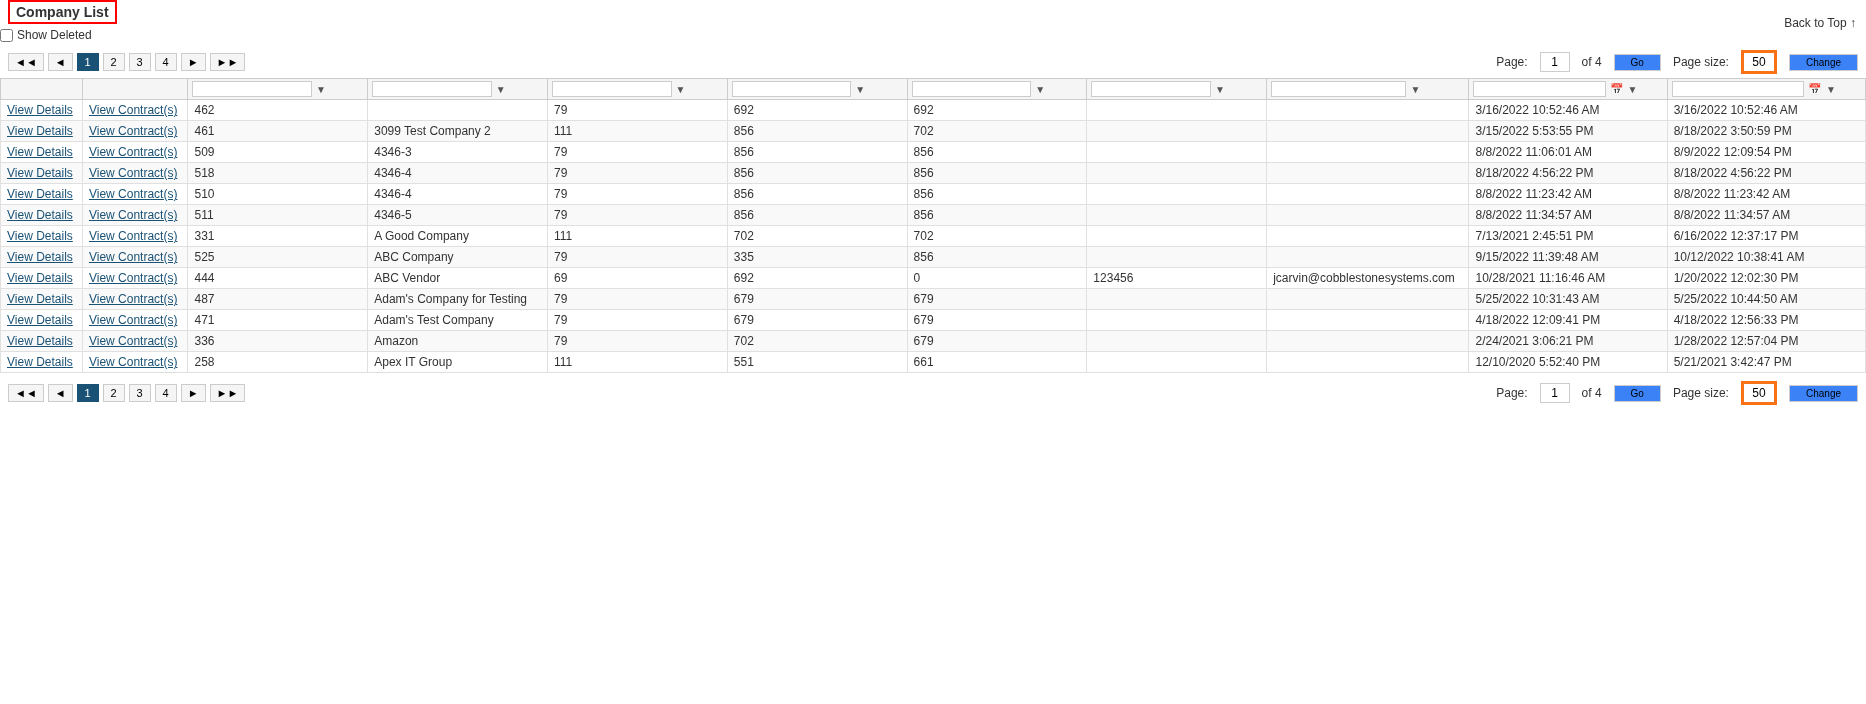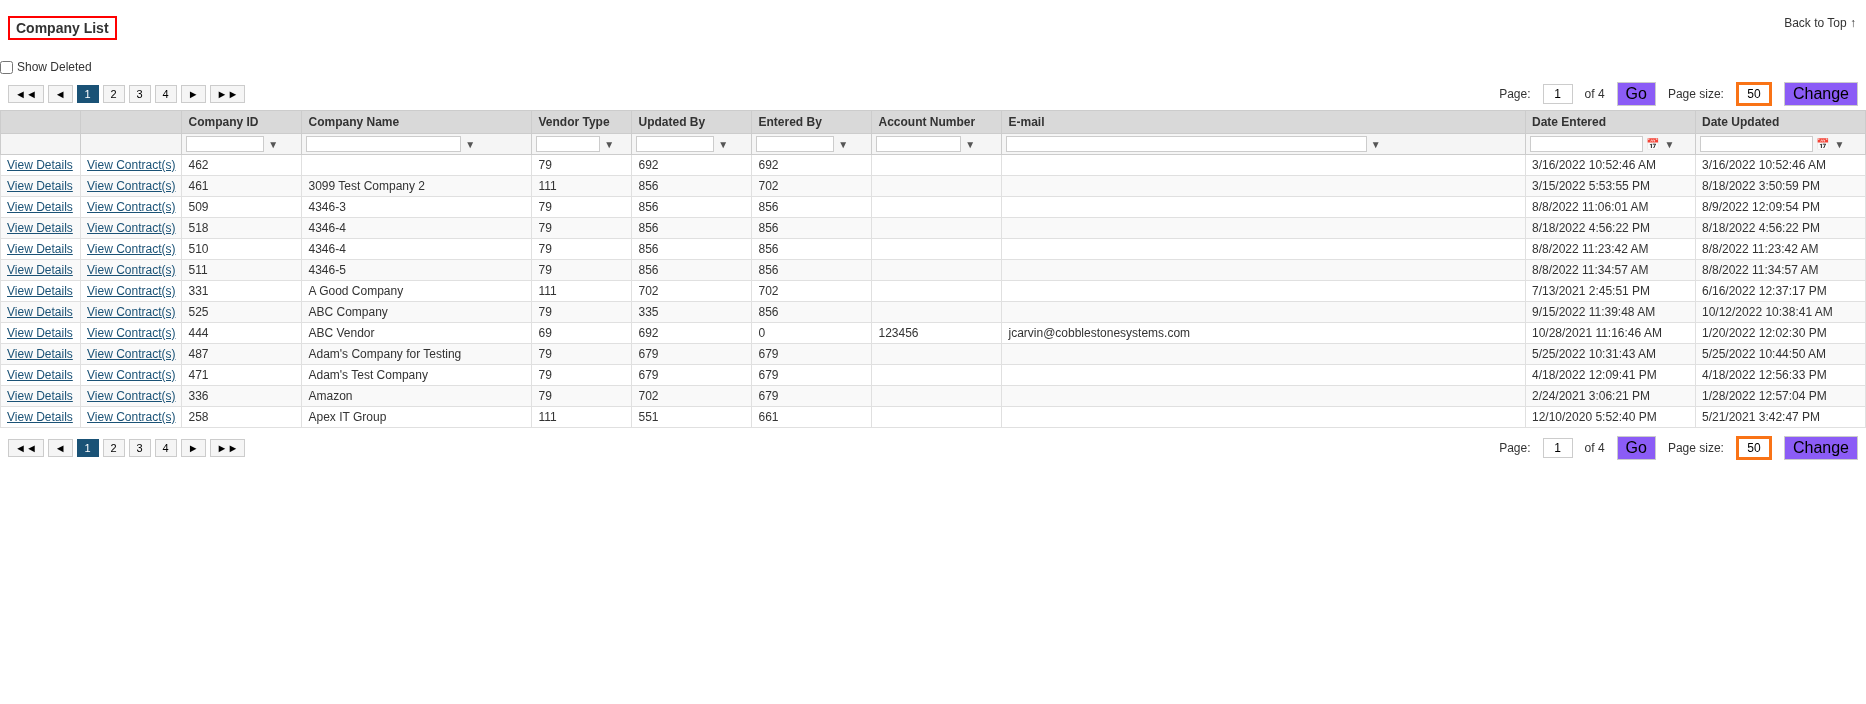--- a/index.html
+++ b/index.html
@@ -4,21 +4,21 @@
   <style>
     * { box-sizing: border-box; margin: 0; padding: 0; }
     body { font-family: Arial, sans-serif; font-size: 12px; background: #fff; color: #333; }
 
     .page-title {
       display: inline-block;
       border: 2px solid red;
       padding: 2px 6px;
       font-size: 14px;
       font-weight: bold;
-      margin: 16px 8px;
+      margin: 0 8px;
     }
 
     .back-to-top {
       position: absolute;
       top: 16px;
       right: 10px;
       color: #333;
       font-size: 12px;
       cursor: pointer;
       text-decoration: none;
@@ -64,24 +64,24 @@
     .page-input {
       width: 30px;
       border: 1px solid #ccc;
       padding: 2px 4px;
       text-align: center;
       font-size: 12px;
     }
 
     .go-btn, .change-btn {
       border: 1px solid #ccc;
-      background: #8b5cf6;
-      padding: 2px 8px;
+      background: #3b82f6;
+      padding: 2px 16px;
       cursor: pointer;
-      font-size: 16px;
+      font-size: 10px;
     }
 
     .page-size-input {
       width: 36px;
       border: 3px solid #f97316;
       padding: 2px 4px;
       text-align: center;
       font-size: 12px;
     }
 
@@ -185,33 +185,20 @@
     <button class="go-btn">Go</button>
     <span>Page size:</span>
     <input type="text" class="page-size-input" value="50" style="">
     <button class="change-btn">Change</button>
   </div>
 </div>
 
 <table>
   <thead>
     <tr>
-      <th style="width:80px;"></th>
-      <th style="width:100px;"></th>
-      <th style="width:120px;">Company ID</th>
-      <th style="width:230px;">Company Name</th>
-      <th style="width:100px;">Vendor Type</th>
-      <th style="width:120px;">Updated By</th>
-      <th style="width:120px;">Entered By</th>
-      <th style="width:130px;">Account Number</th>
-      <th style="min-width:200px;">E-mail</th>
-      <th style="width:170px;">Date Entered</th>
-      <th style="width:170px;">Date Updated</th>
-    </tr>
-    <tr>
       <th class="filter-row"></th>
       <th class="filter-row"></th>
       <th class="filter-row">
         <div class="filter-cell">
           <input type="text" class="filter-input" style="">
           <span class="filter-icon">▼</span>
         </div>
       </th>
       <th class="filter-row">
         <div class="filter-cell">

